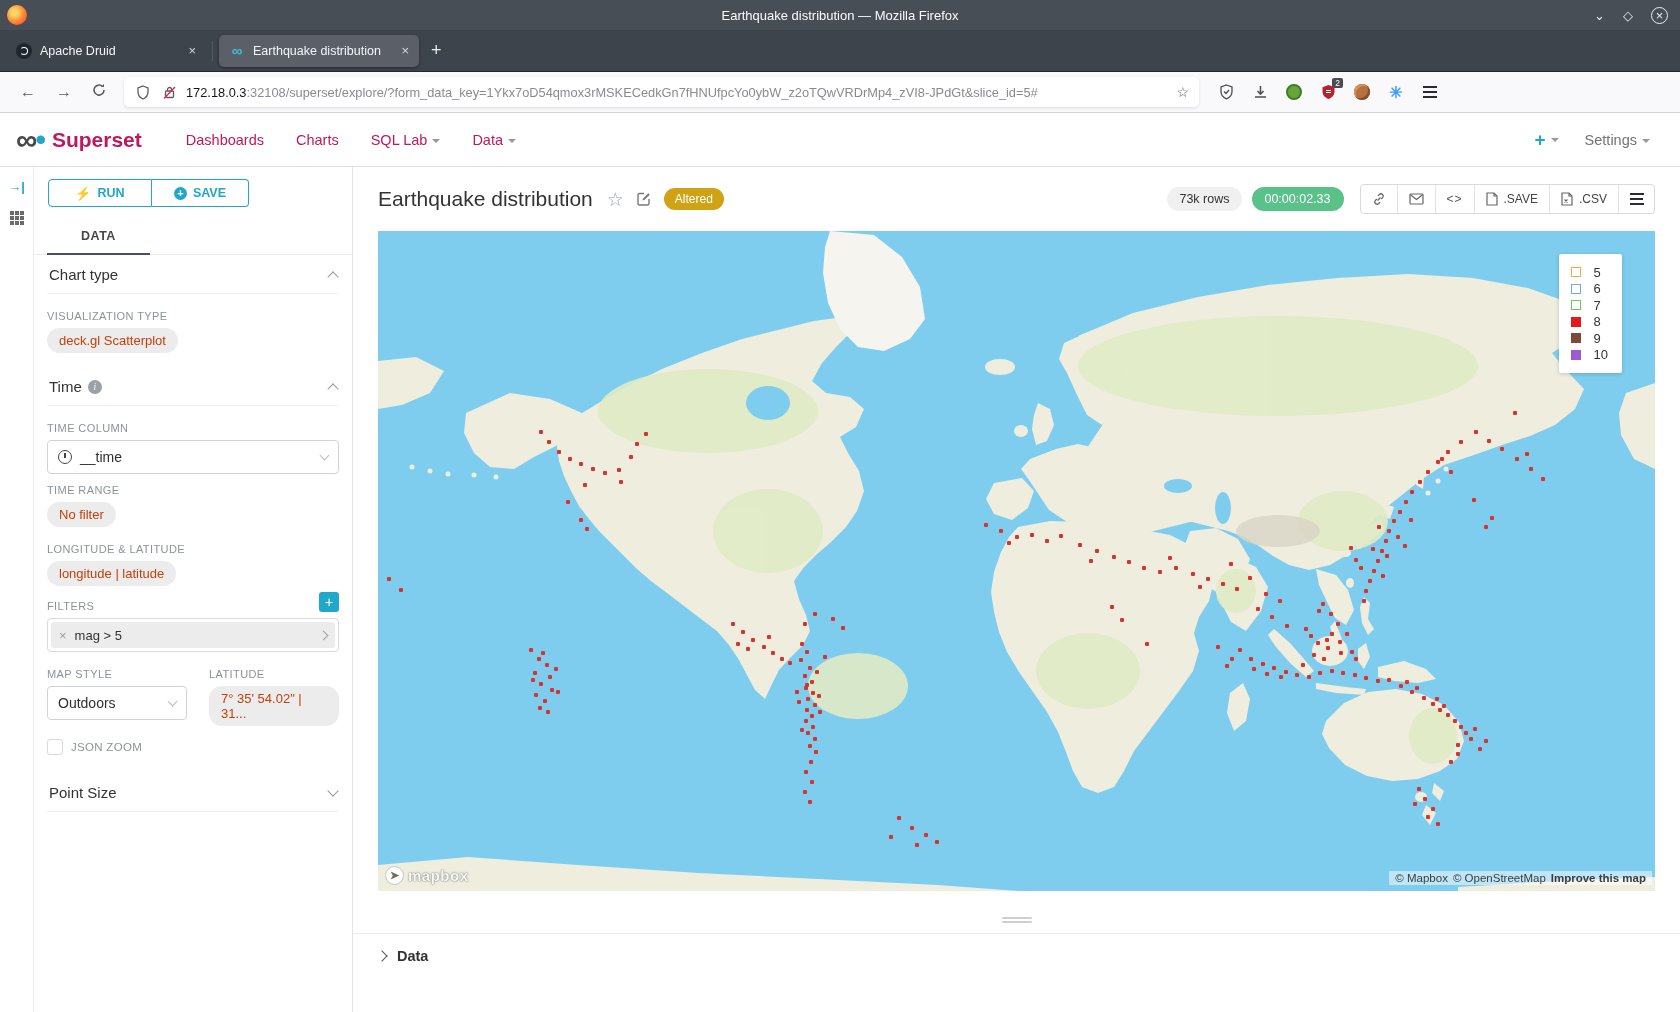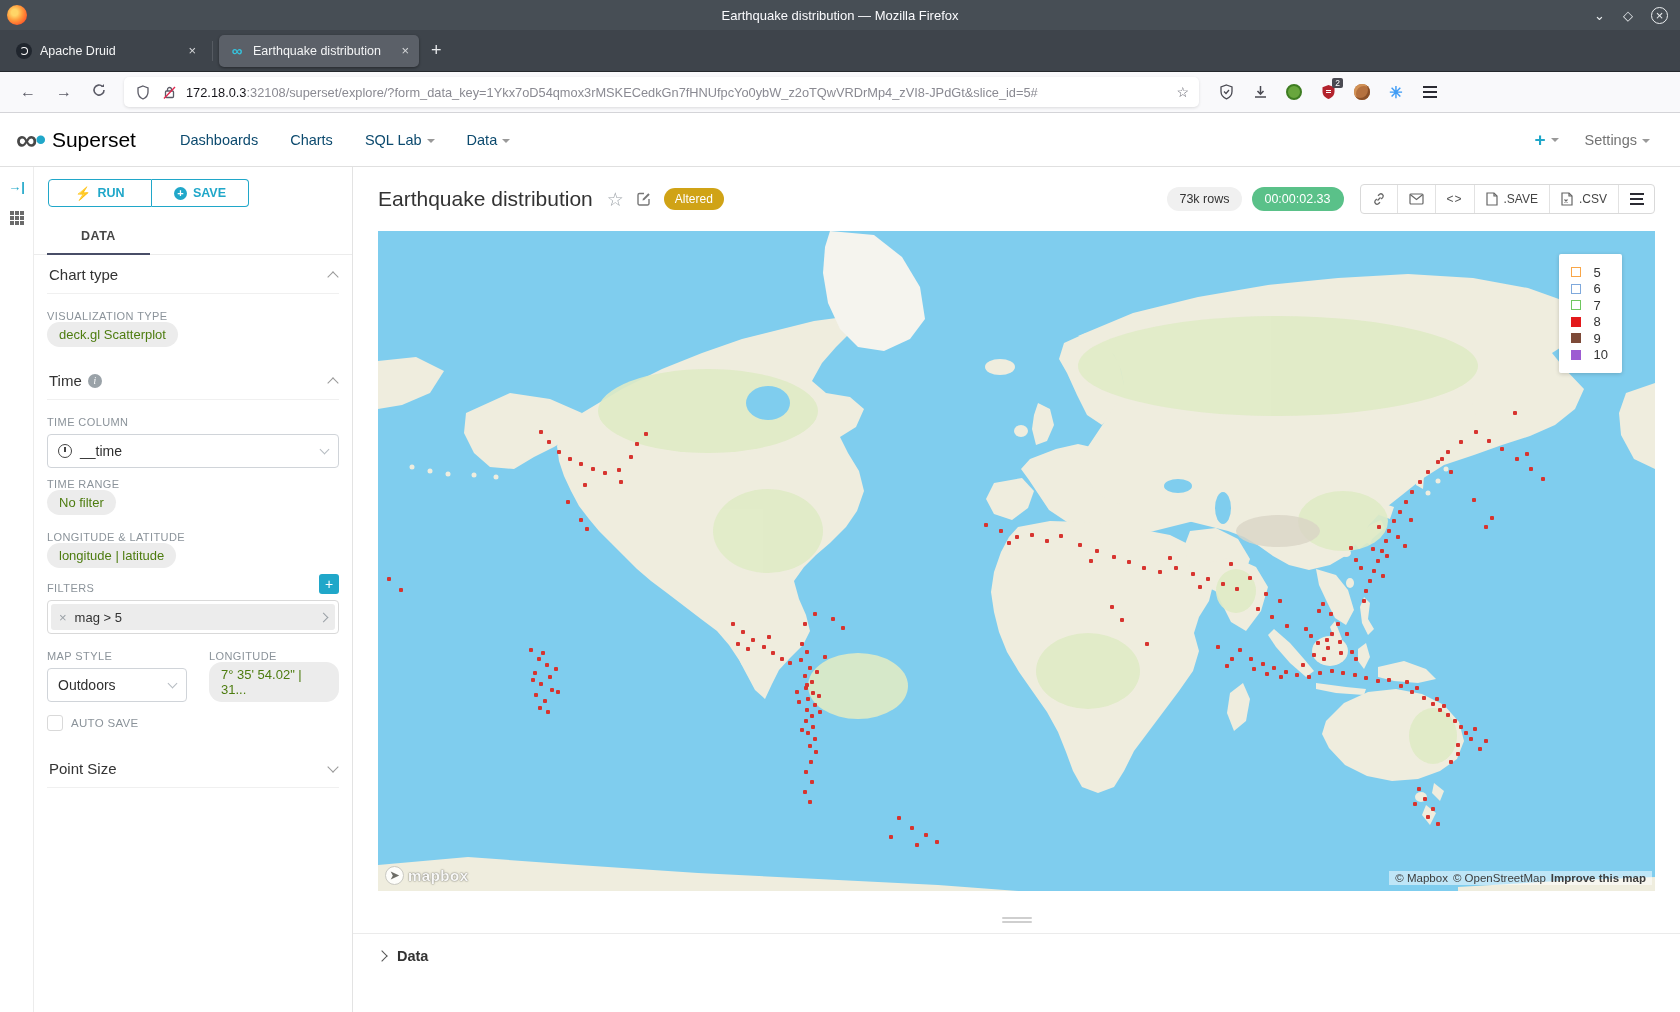--- a/index.html
+++ b/index.html
@@ -47,22 +47,22 @@
   .icon-asterisk { color:#3f9cf5; font-size:16px; font-weight:bold; }
   .hamburger, .hamburger::before, .hamburger::after { width:14px; height:2px; background:#2b2b33; position:relative; display:block; content:""; }
   .hamburger::before { position:absolute; top:-5px; }
   .hamburger::after { position:absolute; top:5px; }
 
   
   .navbar { height:54px; background:#fff; border-bottom:1px solid #e0e0e0; display:flex; align-items:center; padding:0 16px; }
   .brand { display:flex; align-items:center; gap:8px; margin-right:28px; }
   .brand-mark { font-size:30px; font-weight:bold; color:#484848; letter-spacing:-2px; }
   .brand-mark i { color:#20a7c9; font-style:normal; }
-  .brand-name { font-size:21px; font-weight:normal; color:#000000; }
-  .nav-item { font-size:14.5px; color:#0c4a6e; padding:0 16px; }
+  .brand-name { font-size:21px; font-weight:bold; color:#be185d; }
+  .nav-item { font-size:14.5px; color:#be185d; padding:0 16px; }
   .nav-caret { display:inline-block; width:0; height:0; border-left:4px solid transparent; border-right:4px solid transparent;
     border-top:4px solid #999; margin-left:5px; vertical-align:middle; }
   .nav-right { margin-left:auto; display:flex; align-items:center; gap:26px; padding-right:14px; }
   .plus-btn { color:#20a7c9; font-size:19px; font-weight:bold; }
   .settings { font-size:14.5px; color:#737373; }
 
   
   .content { display:flex; height:845px; }
   .icon-strip { width:34px; border-right:1px solid #ececec; padding-top:12px;
     display:flex; flex-direction:column; align-items:center; gap:16px; }
@@ -84,21 +84,21 @@
 
   .sec-head { display:flex; align-items:center; justify-content:space-between; padding:11px 2px 10px 2px;
     border-bottom:1px solid #f0f0f0; }
   .sec-title { font-size:15px; color:#333; display:flex; align-items:center; gap:6px; }
   .chev { width:8px; height:8px; border-right:1.6px solid #999; border-bottom:1.6px solid #999; }
   .chev.up { transform:rotate(-135deg); margin-top:4px; }
   .chev.down { transform:rotate(45deg); margin-bottom:3px; }
   .info-ic { width:14px; height:14px; border-radius:50%; background:#9aa2a8; color:#fff; font-size:9.5px; font-style:italic;
     display:inline-flex; align-items:center; justify-content:center; font-family:"Liberation Serif", serif; }
   .ctl-label { font-size:11px; color:#8b939a; letter-spacing:.4px; margin-top:16px; }
-  .pill { display:inline-block; background:#ececec; border-radius:13px; padding:5px 12px; font-size:13px; color:#4d7c0f; }
+  .pill { display:inline-block; background:#ececec; border-radius:13px; padding:5px 12px; font-size:13px; color:#c2410c; margin-top:6px; }
   .dropdown { height:34px; border:1px solid #d0d4d9; border-radius:4px; background:#fff; display:flex; align-items:center;
     padding:0 10px; margin-top:6px; font-size:14px; color:#2f2f2f; gap:8px; }
   .dd-caret { margin-left:auto; width:7px; height:7px; border-right:1.4px solid #b6bcc2; border-bottom:1.4px solid #b6bcc2;
     transform:rotate(45deg); margin-bottom:3px; }
   .clock-ic { width:14px; height:14px; border:1.5px solid #444; border-radius:50%; position:relative; flex:none; }
   .clock-ic::after { content:""; position:absolute; left:5px; top:2px; width:1.5px; height:5px; background:#444; }
   .two-col { display:flex; gap:22px; }
   .col-l { width:140px; flex:none; }
   .checkbox-row { display:flex; gap:8px; margin-top:16px; font-size:11.5px; color:#8b939a; letter-spacing:.3px; line-height:1.55; }
   .cb { width:16px; height:16px; border-radius:3px; flex:none; margin-top:1px; }
@@ -333,27 +333,27 @@
 
     <div class="two-col">
       <div class="col-l">
         <div class="ctl-label">MAP STYLE</div>
         <div class="dropdown">
           <span>Outdoors</span>
           <span class="dd-caret"></span>
         </div>
       </div>
       <div>
-        <div class="ctl-label">LONGITUDE</div>
+        <div class="ctl-label">LATITUDE</div>
         <span class="pill">7° 35' 54.02" | 31...</span>
       </div>
     </div>
     <div class="autozoom">
       <span class="cb empty"></span>
-      <span>AUTO SAVE</span>
+      <span>JSON ZOOM</span>
     </div>
     <div class="sec-head" style="margin-top:18px;">
       <span class="sec-title">Point Size</span>
       <span class="chev down"></span>
     </div>
   </div>
 
   <div class="main">
     <div class="chart-header">
       <span class="chart-title">Earthquake distribution</span>

